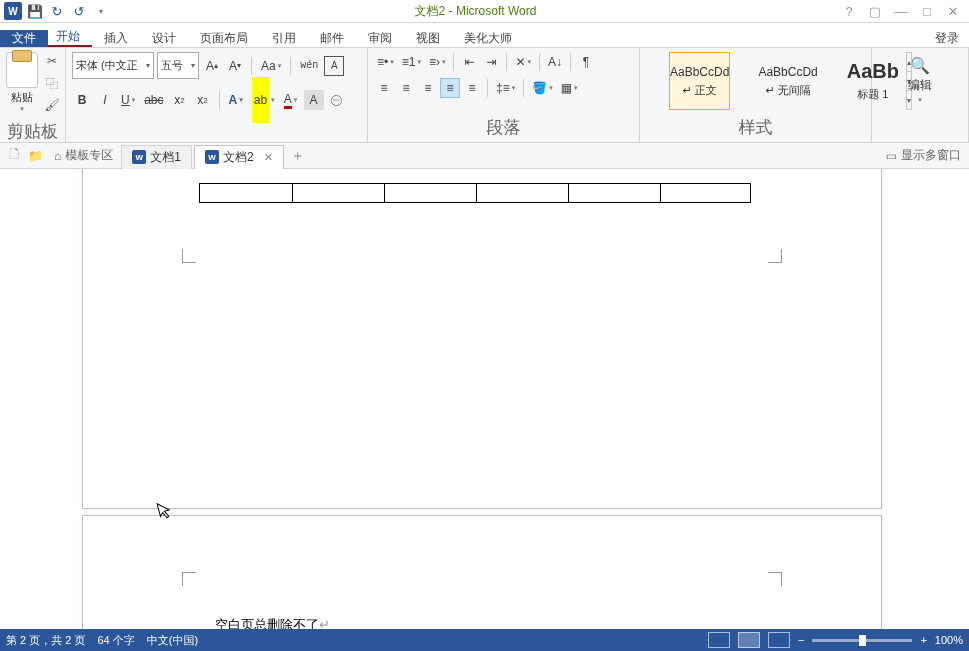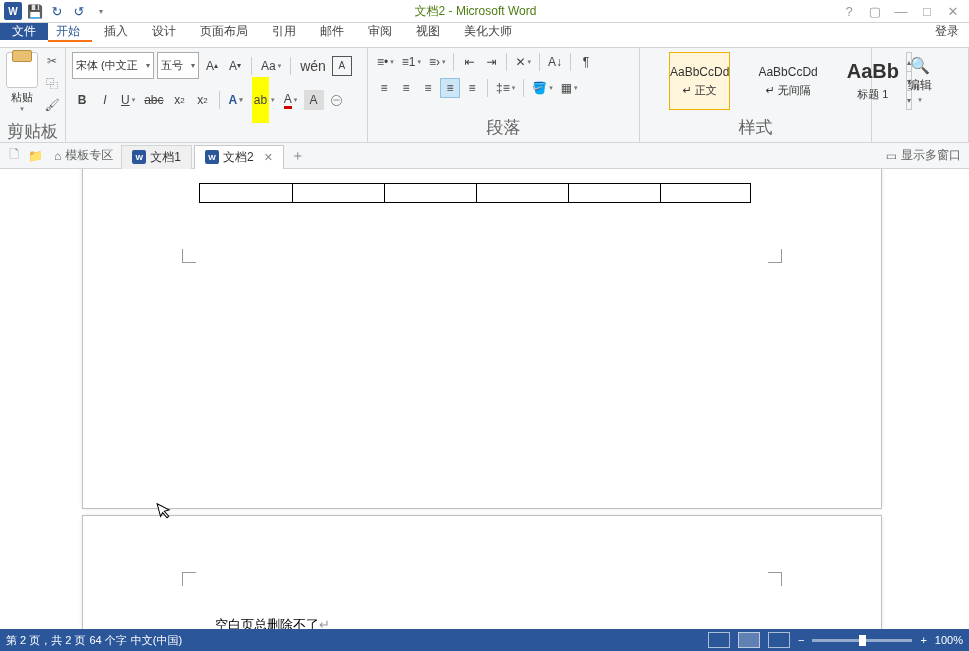--- a/index.html
+++ b/index.html
@@ -4,24 +4,24 @@
 <style>
 * { margin: 0; padding: 0; box-sizing: border-box; font-family: "Microsoft YaHei", "Segoe UI", sans-serif; }
 body { background: #fff; width: 969px; height: 651px; overflow: hidden; font-size: 12px; color: #333; display:flex; flex-direction:column; }
 .titlebar { height: 23px; background: #fff; display: flex; align-items: center; border-bottom: 1px solid #d4d4d4; }
 .titlebar .qat { display: flex; align-items: center; gap: 4px; padding-left: 4px; }
 .qat-icon { width: 18px; height: 18px; display: flex; align-items: center; justify-content: center; color: #2b579a; font-size: 13px; }
 .word-icon { width: 18px; height: 18px; background: #2b579a; color: #fff; display: flex; align-items: center; justify-content: center; font-size: 10px; font-weight: bold; border-radius:2px; }
 .titlebar .title { flex: 1; text-align: center; color: #4d7c0f; font-size: 12px; }
 .titlebar .wincontrols { display: flex; gap: 10px; padding-right: 8px; color: #999; }
 .wincontrols span { width: 16px; text-align: center; font-size: 13px; }
-.menubar { height: 25px; background: #fff; display: flex; align-items: flex-start; border-bottom: 1px solid #d4d4d4; }
+.menubar { height: 25px; background: #fff; display: flex; align-items: flex-end; border-bottom: 1px solid #d4d4d4; }
 .menu-item { padding: 0 12px; display: flex; align-items: center; font-size: 12px; color: #444; cursor: default; }
 .menu-item.file { background: #2b579a; color: #fff; }
-.menu-item.active { color: #2b579a; border-bottom: 2px solid #f97316; background: #fff; padding-left: 8px; }
+.menu-item.active { color: #2b579a; border-bottom: 2px solid #7f1d1d; background: #fff; padding-left: 8px; }
 .login { margin-left: auto; padding: 0 10px; display: flex; align-items: center; color: #444; }
 .ribbon { height: 95px; background: #f5f6f7; border-bottom: 1px solid #d4d4d4; display: flex; }
 .ribbon-group { border-right: 1px solid #d4d4d4; display: flex; flex-direction: column; }
 .ribbon-group-body { flex: 1; display: flex; align-items: flex-start; padding: 4px 6px; gap: 4px; }
 .ribbon-group-label { font-size: 17px; color: #666; text-align: center; padding: 2px 0 3px; position:relative; }
 .paste-block { display: flex; flex-direction: column; align-items: center; width: 42px; }
 .paste-icon { width: 32px; height: 36px; background: linear-gradient(#fff,#fff); border: 1px solid #c8c8c8; border-radius:3px; position:relative; display:flex; align-items:center; justify-content:center; }
 .paste-icon::before { content:""; width:18px; height:10px; background:#e8c070; border:1px solid #b89040; position:absolute; top:-3px; border-radius:2px;}
 .paste-label { font-size: 11px; margin-top: 2px; }
 .mini-col { display: flex; flex-direction: column; gap: 4px; justify-content: flex-start; }
@@ -57,21 +57,21 @@
 .page { position:absolute; left:82px; width:800px; background:#fff; border:1px solid #c0c0c0; box-shadow:0 0 4px rgba(0,0,0,0.1);}
 .page1 { top:-160px; height:500px;}
 .page2 { top:346px; height:520px;}
 .corner { position:absolute; width:14px; height:14px; border:1px solid #999;}
 .corner.tl { border-right:none; border-bottom:none;}
 .corner.tr { border-left:none; border-bottom:none;}
 .corner.bl { border-right:none; border-top:none;}
 .corner.br { border-left:none; border-top:none;}
 .doctext { position:absolute; font-size:13px; color:#000;}
 .cursor-arrow { position:absolute; font-size:16px; color:#000; transform:rotate(-15deg);}
-.statusbar { height:22px; background:#2b579a; color:#fff; display:flex; align-items:center; font-size:11px; padding:0 6px; gap:4px;}
+.statusbar { height:22px; background:#2b579a; color:#fff; display:flex; align-items:center; font-size:11px; padding:0 6px; gap:12px;}
 .statusbar .right { margin-left:auto; display:flex; align-items:center; gap:8px;}
 .view-btn { width:22px; height:16px; border:1px solid rgba(255,255,255,0.6); display:flex;}
 .zoom-slider { width:100px; height:3px; background:rgba(255,255,255,0.5); position:relative;}
 .zoom-slider .thumb{ position:absolute; width:7px; height:11px; background:#fff; top:-4px; left:47px;}
 svg{display:block;}
 </style>
 </head>
 <body>
 
 <div class="titlebar">
@@ -134,21 +134,21 @@
         <div class="combo size">
             <span>五号</span>
             <span class="arrow">▾</span>
           </div>
         <div class="btn-sm">A<sup style="font-size:8px;">▴</sup></div>
         <div class="btn-sm">A<sup style="font-size:8px;">▾</sup></div>
         <div class="sep"></div>
         <div class="btn-sm dd">Aa</div>
         <div class="sep"></div>
         <div class="btn-sm">
-            <span style="font-size:14px;">wén</span>
+            <span style="font-size:10px;font-family:Liberation Mono, monospace;">wén</span>
           </div>
         <div class="btn-sm" style="border:1px solid #555;font-size:10px;">A</div>
       </div>
       <div class="font-row">
         <div class="btn-sm">
             <b>B</b>
           </div>
         <div class="btn-sm">
             <i>I</i>
           </div>

